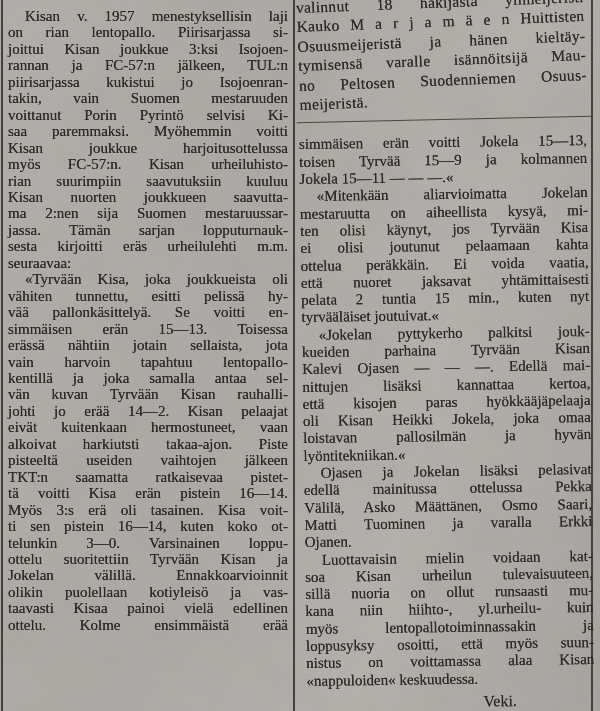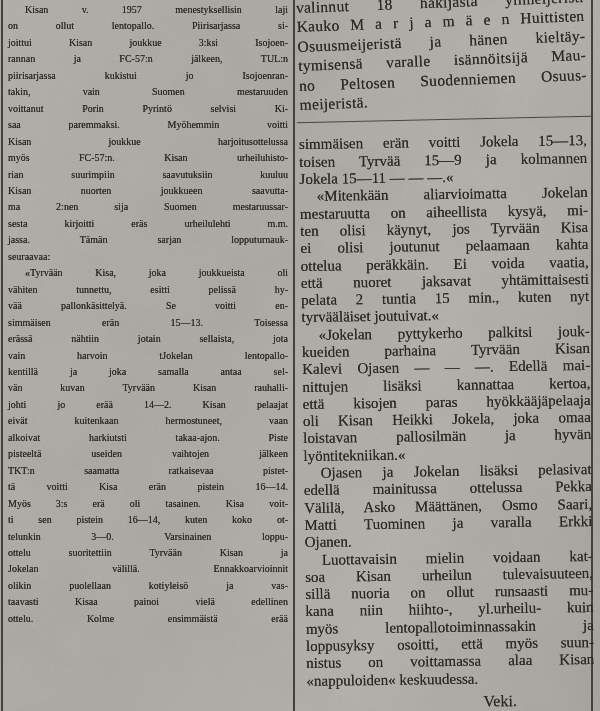--- a/index.html
+++ b/index.html
@@ -13,22 +13,22 @@
   }
   .col{position:absolute;}
   .line{
     text-align:justify;
     text-align-last:justify;
     text-shadow:0 0 .55px rgba(43,38,33,.85);
   }
   .line.last{text-align-last:left;}
   .line.indent{padding-left:17px;}
   #left-col{
-    left:8px;top:2px;width:280px;
-    font-size:10px;line-height:16.45px;
+    left:8px;top:8px;width:280px;
+    font-size:15px;line-height:16.45px;
   }
   #right-col{
     left:302px;top:0;width:288px;
     transform:rotate(-0.8deg);
     transform-origin:50% 50%;
   }
   #right-top-block{
     font-size:15.5px;line-height:19.4px;
     letter-spacing:.3px;
     margin-top:-4px;
@@ -64,43 +64,43 @@
 
 <div id="page" style="color: rgb(46, 42, 38);">
 
   <div class="vrule" id="rule-left" style="background: rgb(71, 66, 61);"></div>
   <div class="vrule" id="rule-center" style="background: rgb(71, 66, 61);"></div>
   <div class="vrule" id="rule-right" style="background: rgb(71, 66, 61);"></div>
 
   <div class="col" id="left-col">
       <div>
         <div class="line indent">Kisan v. 1957 menestyksellisin laji</div>
-        <div class="line">on ollut lentopallo. Piirisarjassa si-</div>
+        <div class="line">on rian lentopallo. Piirisarjassa si-</div>
         <div class="line">joittui Kisan joukkue 3:ksi Isojoen-</div>
         <div class="line">rannan ja FC-57:n jälkeen, TUL:n</div>
         <div class="line">piirisarjassa kukistui jo Isojoenran-</div>
         <div class="line">takin, vain Suomen mestaruuden</div>
         <div class="line">voittanut Porin Pyrintö selvisi Ki-</div>
         <div class="line">saa paremmaksi. Myöhemmin voitti</div>
         <div class="line">Kisan joukkue harjoitusottelussa</div>
         <div class="line">myös FC-57:n. Kisan urheiluhisto-</div>
         <div class="line">rian suurimpiin saavutuksiin kuuluu</div>
         <div class="line">Kisan nuorten joukkueen saavutta-</div>
         <div class="line">ma 2:nen sija Suomen mestaruussar-</div>
+        <div class="line">jassa. Tämän sarjan lopputurnauk-</div>
         <div class="line">sesta kirjoitti eräs urheilulehti m.m.</div>
-        <div class="line">jassa. Tämän sarjan lopputurnauk-</div>
         <div class="line">seuraavaa:</div>
       </div>
       <div>
         <div class="line indent">«Tyrvään Kisa, joka joukkueista oli</div>
         <div class="line">vähiten tunnettu, esitti pelissä hy-</div>
         <div class="line">vää pallonkäsittelyä. Se voitti en-</div>
         <div class="line">simmäisen erän 15—13. Toisessa</div>
         <div class="line">erässä nähtiin jotain sellaista, jota</div>
-        <div class="line">vain harvoin tJokelan lentopallo-</div>
+        <div class="line">vain harvoin tapahtuu lentopallo-</div>
         <div class="line">kentillä ja joka samalla antaa sel-</div>
         <div class="line">vän kuvan Tyrvään Kisan rauhalli-</div>
         <div class="line">johti jo erää 14—2. Kisan pelaajat</div>
         <div class="line">eivät kuitenkaan hermostuneet, vaan</div>
         <div class="line">alkoivat harkiutsti takaa-ajon. Piste</div>
         <div class="line">pisteeltä useiden vaihtojen jälkeen</div>
         <div class="line">TKT:n saamatta ratkaisevaa pistet-</div>
         <div class="line">tä voitti Kisa erän pistein 16—14.</div>
         <div class="line">Myös 3:s erä oli tasainen. Kisa voit-</div>
         <div class="line">ti sen pistein 16—14, kuten koko ot-</div>

